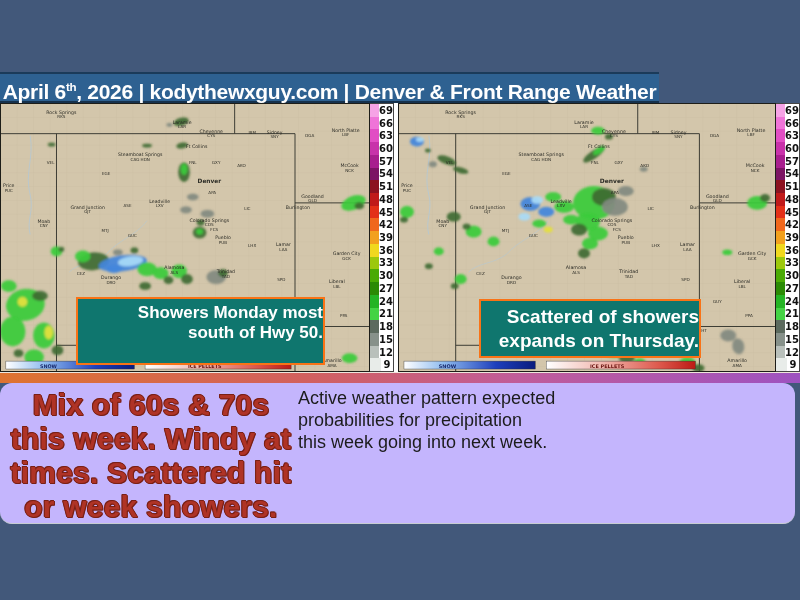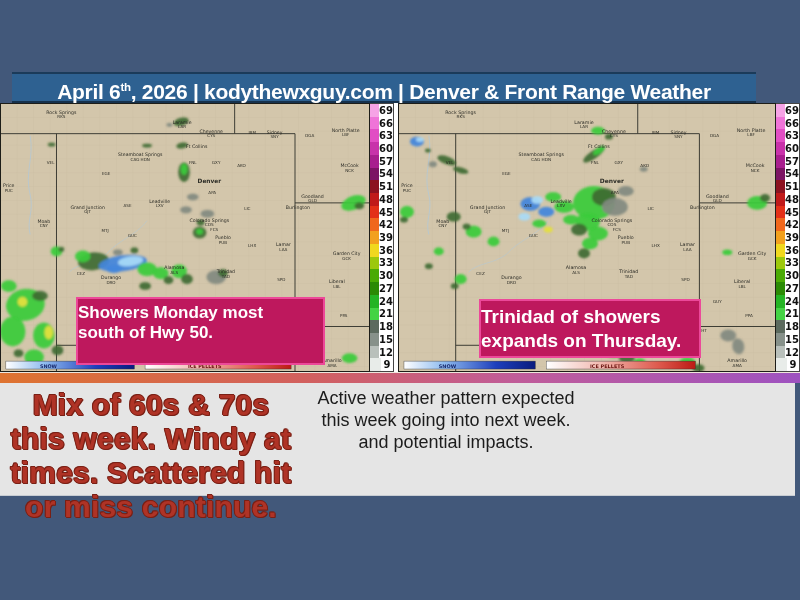--- a/index.html
+++ b/index.html
@@ -1,53 +1,53 @@
 <!DOCTYPE html>
 <html><head>
 <meta charset="utf-8">
 <style>
   html,body{margin:0;padding:0;background:#42587A;}
   .stage{position:relative;width:800px;height:600px;overflow:hidden;background:#42587A;
          font-family:"Liberation Sans",sans-serif;}
   
-  .header{position:absolute;left:12px;top:72px;width:744px;height:31px;box-sizing:border-box;
+  .header{position:absolute;left:0;top:72px;width:659px;height:31px;box-sizing:border-box;
           background:#2E6191;border-top:2px solid #1B3B5A;border-bottom:2px solid #16314C;
           color:#fff;text-align:center;font-size:21px;font-weight:bold;letter-spacing:-0.3px;
           line-height:27px;}
   .header sup{font-size:0.55em;vertical-align:super;}
   
   .maps-row{position:absolute;left:0;top:103px;width:800px;height:269px;background:#fff;}
   .map-panel{position:absolute;top:0;height:269px;display:flex;}
   .map-panel.left{left:0;width:394px;}
   .map-panel.right{left:398px;width:402px;}
   .map-area{flex:1 1 auto;position:relative;border:1px solid #1d1d18;box-sizing:border-box;background:#D3C6AB;}
   .map-svg{width:100%;height:100%;display:block;}
   .colorbar{width:24px;background:#fff;display:flex;flex-direction:column;border:1px solid #444;
             border-left:none;box-sizing:border-box;}
   .cb-seg{flex:1 1 auto;display:flex;align-items:stretch;}
   .cb-chip{width:11px;}
   .cb-val{flex:1;font-family:"DejaVu Sans",sans-serif;font-size:10px;font-weight:bold;color:#111;
           display:flex;align-items:center;justify-content:center;}
   
-  .caption{position:absolute;box-sizing:border-box;background:#be185d;border:2px solid #ec4899;
-           color:#fff;font-weight:bold;text-align:left;}
+  .caption{position:absolute;box-sizing:border-box;background:#0f766e;border:2px solid #f97316;
+           color:#fff;font-weight:bold;text-align:right;}
   .caption-left{left:76px;top:297px;width:249px;height:68px;font-size:17px;line-height:20px;padding-top:4px;}
   .caption-right{left:479px;top:299px;width:222px;height:59px;font-size:19px;line-height:24px;padding-top:4px;}
   
   .divider{position:absolute;left:0;top:372px;width:800px;height:11px;
            background:linear-gradient(90deg,#DE7330 0%,#D2605E 38%,#C05C9A 65%,#9E52C0 100%);
            border-top:1px solid #EFE6DC;box-sizing:border-box;}
   
-  .bottom-panel{position:absolute;left:0;top:383px;width:795px;height:113px;background:#e5e5e5;
-                border-bottom:1px solid #C7CCD2;box-sizing:border-box;}
+  .bottom-panel{position:absolute;left:0;top:383px;width:795px;height:141px;background:#c4b5fd;
+                border-bottom:1px solid #C7CCD2;box-sizing:border-box;border-radius:12px;}
   .headline{position:absolute;left:4px;top:5px;width:294px;text-align:center;
             font-size:30px;line-height:34px;font-weight:bold;letter-spacing:0.2px;}
   .headline .text-line{text-shadow:1px 0 0 var(--outl),-1px 0 0 var(--outl),0 1px 0 var(--outl),
             0 -1px 0 var(--outl),1px 1px 0 var(--outl),-1px -1px 0 var(--outl);}
-  .body-text{position:absolute;left:298px;top:4px;width:296px;text-align:center;color:#1c1c1c;
+  .body-text{position:absolute;left:298px;top:4px;width:296px;text-align:left;color:#1c1c1c;
              font-size:18px;line-height:22px;}
 </style>
 </head>
 <body>
 
 <div class="stage">
 
   <div class="header">
     <span>April 6</span><sup>th</sup><span>, 2026 | kodythewxguy.com | Denver &amp; Front Range Weather</span>
   </div>
@@ -490,33 +490,33 @@
           </div>
         </div>
     </div>
   </div>
 
   <div class="caption caption-left">
       <div class="text-line">Showers Monday most</div>
       <div class="text-line">south of Hwy 50.</div>
     </div>
   <div class="caption caption-right">
-      <div class="text-line">Trinidad of showers</div>
+      <div class="text-line">Scattered of showers</div>
       <div class="text-line">expands on Thursday.</div>
     </div>
 
   <div class="divider"></div>
 
   <div class="bottom-panel">
     <div class="headline" style="color: rgb(175, 51, 38); --outl: #7A2015;">
         <div class="text-line">Mix of 60s &amp; 70s</div>
         <div class="text-line">this week. Windy at</div>
         <div class="text-line">times. Scattered hit</div>
-        <div class="text-line">or miss continue.</div>
+        <div class="text-line">or week showers.</div>
       </div>
     <div class="body-text">
         <div class="text-line">Active weather pattern expected</div>
+        <div class="text-line">probabilities for precipitation</div>
         <div class="text-line">this week going into next week.</div>
-        <div class="text-line">and potential impacts.</div>
       </div>
   </div>
 
 </div>
 
 </body></html>

